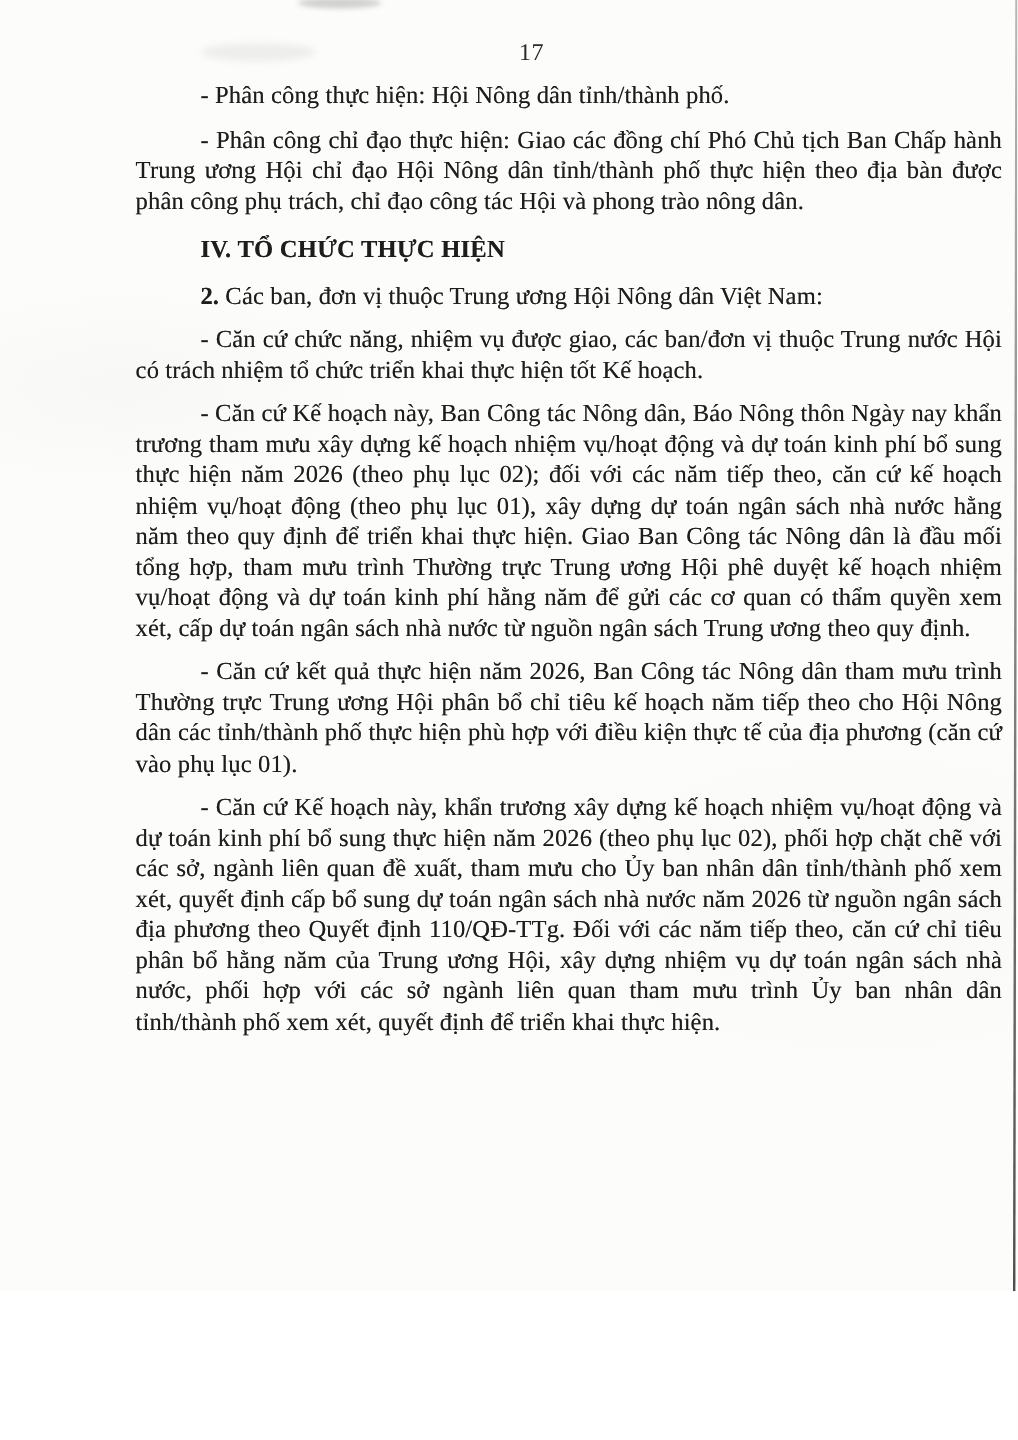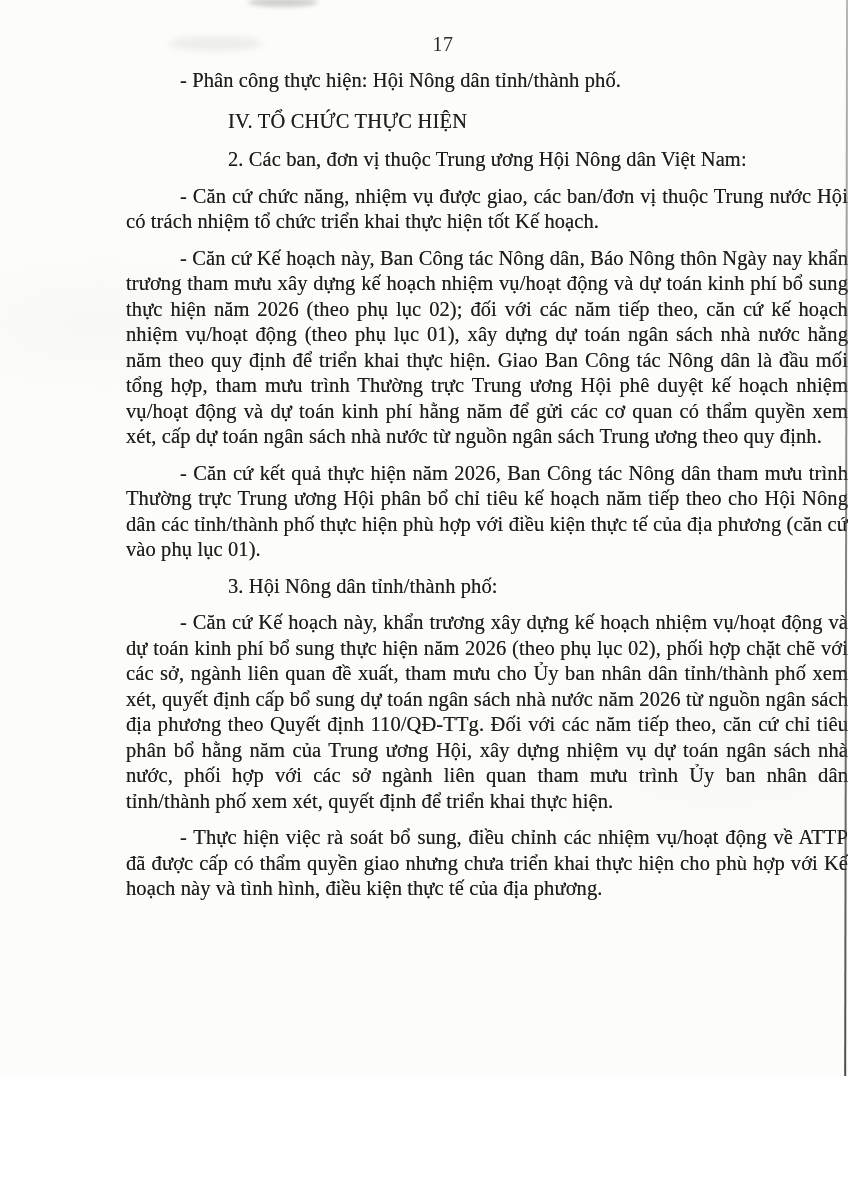--- a/index.html
+++ b/index.html
@@ -23,38 +23,38 @@
     right: 0;
     text-align: center;
     padding-left: 38px;
     font-size: 20px;
     letter-spacing: 0.5px;
     color: #2a2a28;
   }
   .doc-body {
     position: absolute;
     top: 68px;
-    left: 126px;
+    left: 113px;
     width: 722px;
     text-align: justify;
     font-size: 20.5px;
     line-height: 25.5px;
     letter-spacing: 0.1px;
     text-shadow: 0 0 0.5px rgba(35,35,33,0.65);
   }
   .doc-body p {
     margin: 0 0 11px 0;
     text-indent: 54px;
   }
   .doc-body p.heading {
     font-weight: bold;
     margin: 15px 0 13px 0;
     letter-spacing: 0.2px;
   }
-  .doc-body span.bold { font-weight: normal; margin-left: 48px; }
+  .doc-body span.bold { font-weight: bold; }
   .doc-body span.italic { }
 
   
   .scan-smudge-title {
     position: absolute;
     top: 36px;
     left: 168px;
     width: 95px;
     height: 15px;
     background: rgba(140,140,138,0.13);
@@ -105,25 +105,24 @@
 
 <div class="page">
   <div class="scan-paper-tint"></div>
   <div class="scan-smudge-top"></div>
   <div class="scan-smudge-title"></div>
 
   <div class="page-number">17</div>
 
   <div class="doc-body">
       <p class="para"><span>- Phân công thực hiện: Hội Nông dân tỉnh/thành phố.</span></p>
+      <p class="para"><span>- Phân công chỉ đạo thực hiện: Giao các đồng chí Phó Chủ tịch Ban Chấp hành Trung ương Hội chỉ đạo Hội Nông dân tỉnh/thành phố thực hiện theo địa bàn được phân công phụ trách, chỉ đạo công tác Hội và phong trào nông dân.</span></p>
       <p class="heading"><span class="bold">IV. TỔ CHỨC THỰC HIỆN</span></p>
       <p class="para"><span class="bold">2.</span><span> Các ban, đơn vị thuộc Trung ương Hội Nông dân Việt Nam:</span></p>
       <p class="para"><span>- Căn cứ chức năng, nhiệm vụ được giao, các ban/đơn vị thuộc Trung nước Hội có trách nhiệm tổ chức triển khai thực hiện tốt Kế hoạch.</span></p>
       <p class="para"><span>- Căn cứ Kế hoạch này, Ban Công tác Nông dân, Báo Nông thôn Ngày nay khẩn trương tham mưu xây dựng kế hoạch nhiệm vụ/hoạt động và dự toán kinh phí bổ sung thực hiện năm 2026 </span><span class="italic">(theo phụ lục 02)</span><span>; đối với các năm tiếp theo, căn cứ kế hoạch nhiệm vụ/hoạt động </span><span class="italic">(theo phụ lục 01)</span><span>, xây dựng dự toán ngân sách nhà nước hằng năm theo quy định để triển khai thực hiện. Giao Ban Công tác Nông dân là đầu mối tổng hợp, tham mưu trình Thường trực Trung ương Hội phê duyệt kế hoạch nhiệm vụ/hoạt động và dự toán kinh phí hằng năm để gửi các cơ quan có thẩm quyền xem xét, cấp dự toán ngân sách nhà nước từ nguồn ngân sách Trung ương theo quy định.</span></p>
       <p class="para"><span>- Căn cứ kết quả thực hiện năm 2026, Ban Công tác Nông dân tham mưu trình Thường trực Trung ương Hội phân bổ chỉ tiêu kế hoạch năm tiếp theo cho Hội Nông dân các tỉnh/thành phố thực hiện phù hợp với điều kiện thực tế của địa phương </span><span class="italic">(căn cứ vào phụ lục 01)</span><span>.</span></p>
-      <p class="para"><span class="bold">3.</span><span> Hội Nông dân tỉnh/thành phố:</span></p>
       <p class="para"><span>- Căn cứ Kế hoạch này, khẩn trương xây dựng kế hoạch nhiệm vụ/hoạt động và dự toán kinh phí bổ sung thực hiện năm 2026 </span><span class="italic">(theo phụ lục 02)</span><span>, phối hợp chặt chẽ với các sở, ngành liên quan đề xuất, tham mưu cho Ủy ban nhân dân tỉnh/thành phố xem xét, quyết định cấp bổ sung dự toán ngân sách nhà nước năm 2026 từ nguồn ngân sách địa phương theo Quyết định 110/QĐ-TTg. Đối với các năm tiếp theo, căn cứ chỉ tiêu phân bổ hằng năm của Trung ương Hội, xây dựng nhiệm vụ dự toán ngân sách nhà nước, phối hợp với các sở ngành liên quan tham mưu trình Ủy ban nhân dân tỉnh/thành phố xem xét, quyết định để triển khai thực hiện.</span></p>
-      <p class="para"><span>- Thực hiện việc rà soát bổ sung, điều chỉnh các nhiệm vụ/hoạt động về ATTP đã được cấp có thẩm quyền giao nhưng chưa triển khai thực hiện cho phù hợp với Kế hoạch này và tình hình, điều kiện thực tế của địa phương.</span></p>
     </div>
 
   <div class="scan-edge-bottom"></div>
   <div class="scan-edge-right"></div>
 </div>
 
 </body></html>

